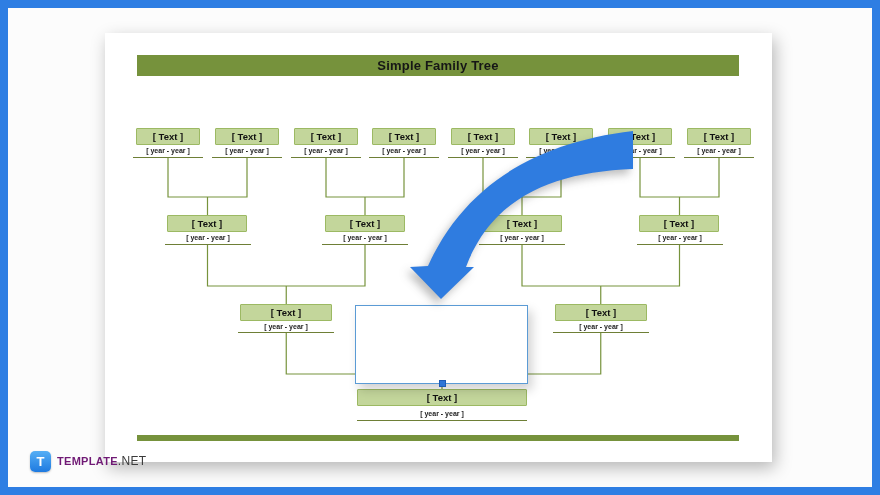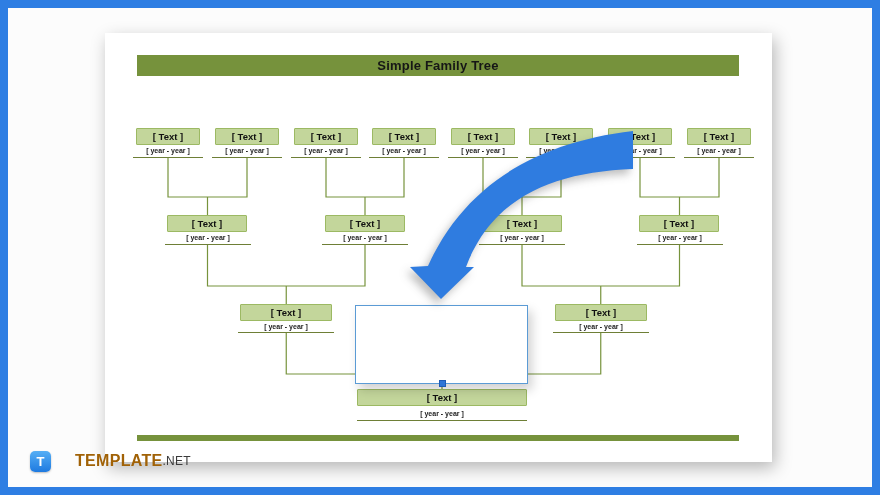--- a/index.html
+++ b/index.html
@@ -67,21 +67,21 @@
 
   
   .brand{position:absolute;left:30px;top:450px;height:22px;display:flex;align-items:center;z-index:60;}
   .brand-icon{
     width:21px;height:21px;border-radius:5px;
     background:linear-gradient(180deg,#55aef5 0%,#1e7ae0 100%);
     color:#ffffff;font-size:13px;font-weight:bold;
     display:flex;align-items:center;justify-content:center;
     box-shadow:0 1px 2px rgba(0,0,0,.25);
   }
-  .brand-name{margin-left:24px;font-size:16px;font-weight:bold;color:#a16207;letter-spacing:.3px;}
+  .brand-name{margin-left:6px;font-size:11px;font-weight:bold;color:#701a75;letter-spacing:.3px;}
   .brand-suffix{font-size:12px;font-weight:400;color:#3a3a3a;letter-spacing:.3px;}
 </style>
 </head>
 <body>
 
 <div class="page">
 
   <div class="bar bar-header">
     <div class="title">Simple Family Tree</div>
   </div>

